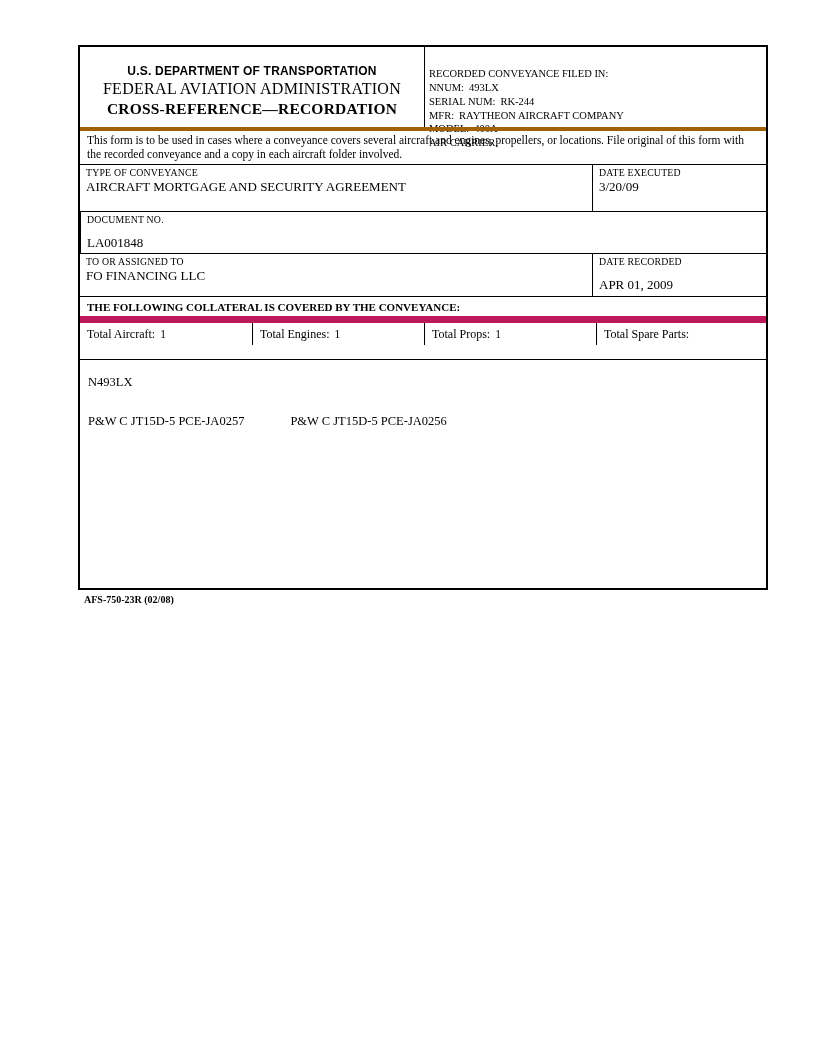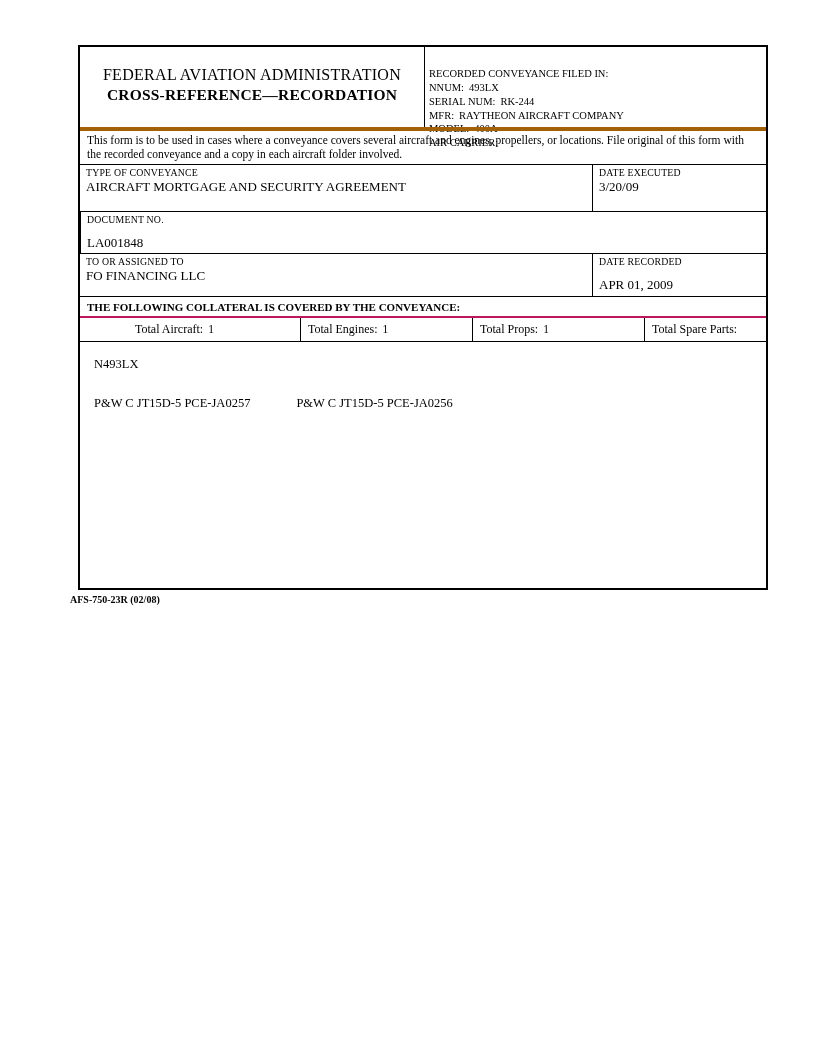--- a/index.html
+++ b/index.html
@@ -56,51 +56,53 @@
   .row-1 .lv-right .lv-value, .row-2 .lv-right .lv-value { margin-top: 10px; }
 
   
   .collateral-header {
     border-top: 1px solid #000;
     font-weight: bold; font-size: 11px;
     padding: 4px 6px 3px 7px;
   }
 
   
-  .totals-row { display: flex; border-top: 2px solid #be185d; min-height: 25px; padding-left: 48px; }
+  .totals-row { display: flex; border-top: 7px solid #be185d; min-height: 25px; }
   .total-cell { width: 172px; padding: 4px 6px 3px 7px; font-size: 12px; }
   .total-cell + .total-cell { border-left: 1px solid #000; }
   .total-cell:last-child { width: auto; flex: 1; }
   .total-val { margin-left: 5px; font-size: 11.5px; }
 
   
   .collateral-body {
     border-top: 1px solid #000;
     flex: 1;
-    padding: 15px 14px;
+    padding: 15px 8px;
     font-size: 12.5px;
+    margin-top: 14px;
   }
   .reg-line { margin-bottom: 24px; }
   .engine-line { display: flex; column-gap: 46px; }
 
   
   .form-footer {
-    position: absolute; left: 70px; top: 594px;
+    position: absolute; left: 84px; top: 594px;
     font-weight: bold; font-size: 10px;
     font-family: "Liberation Serif", serif;
   }
 </style>
 </head>
 <body>
 
 <div class="page">
   <div class="form">
 
     <div class="header-row">
       <div class="header-left">
+        <div class="dept">U.S. DEPARTMENT OF TRANSPORTATION</div>
         <div class="agency">FEDERAL AVIATION ADMINISTRATION</div>
         <div class="form-title">CROSS-REFERENCE—RECORDATION</div>
       </div>
       <div class="header-right">
         <div class="rc-line">RECORDED CONVEYANCE FILED IN:</div>
         <div class="rc-line">
           <span>NNUM:</span><span class="rc-val">493LX</span>
         </div>
         <div class="rc-line">
           <span>SERIAL NUM:</span><span class="rc-val">RK-244</span>

